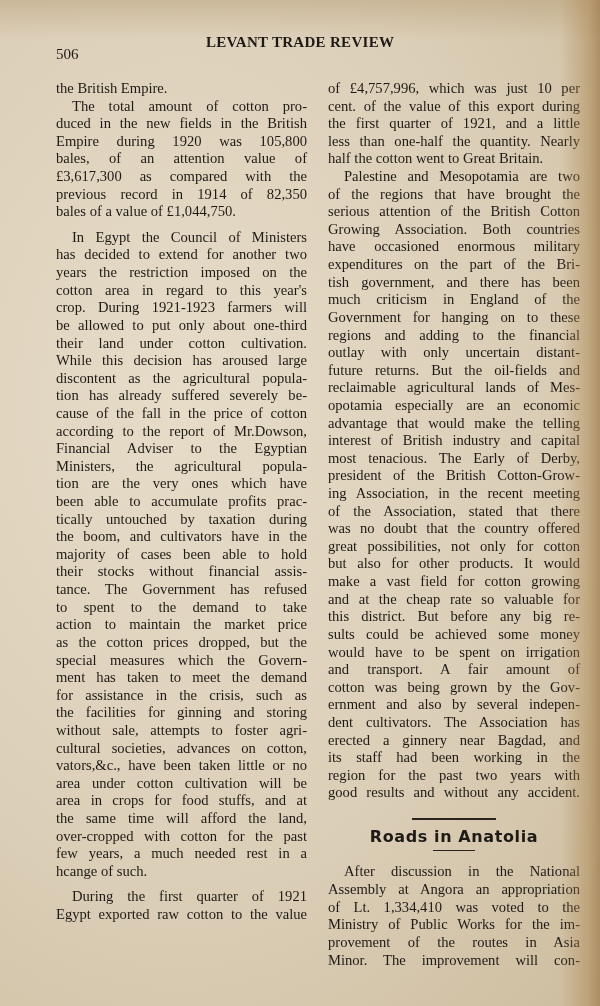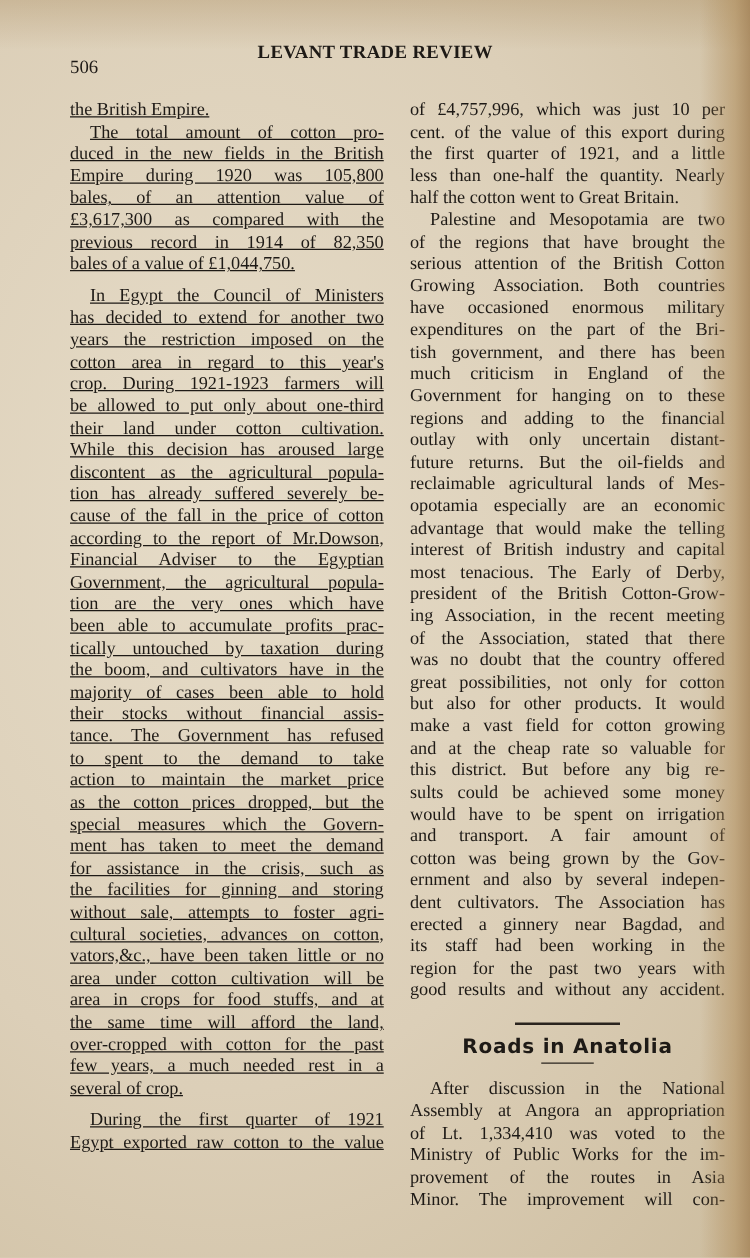--- a/index.html
+++ b/index.html
@@ -26,21 +26,21 @@
   .running-head {
     position: absolute; top: 34px; left: 56px; width: 520px; height: 20px;
     font-size: 15px;
   }
   .page-number { position: absolute; left: 0; top: 0; margin-top: 12px; }
   .journal-title { position: absolute; left: 150px; top: 0; letter-spacing: 0.3px; font-weight: bold; }
   .col {
     position: absolute; top: 80px;
     font-size: 14.6px; line-height: 17.62px;
   }
-  .col.left { left: 56px; width: 251px; text-decoration: underline; }
+  .col.left { left: 56px; width: 251px; }
   .col.right { left: 328px; width: 252px; }
   .line { display: block; white-space: nowrap; text-align: justify; text-align-last: justify; height: 17.62px; }
   .line.last { text-align-last: left; }
   .line.indent { padding-left: 16px; }
   .gap { display: block; height: 8px; }
   .rule { display: block; margin: 0 auto; height: 2px; background: #2a241e; }
   .headline {
     display: block; text-align: center; font-family: "DejaVu Sans", sans-serif;
     font-weight: bold; font-size: 16px; letter-spacing: 0.6px; height: 26px; line-height: 26px;
   }
@@ -70,21 +70,21 @@
       <span class="line">cotton area in regard to this year's</span>
       <span class="line">crop. During 1921-1923 farmers will</span>
       <span class="line">be allowed to put only about one-third</span>
       <span class="line">their land under cotton cultivation.</span>
       <span class="line">While this decision has aroused large</span>
       <span class="line">discontent as the agricultural popula-</span>
       <span class="line">tion has already suffered severely be-</span>
       <span class="line">cause of the fall in the price of cotton</span>
       <span class="line">according to the report of Mr.Dowson,</span>
       <span class="line">Financial Adviser to the Egyptian</span>
-      <span class="line">Government, the agricultural popula-</span>
+      <span class="line">Ministers, the agricultural popula-</span>
       <span class="line">tion are the very ones which have</span>
       <span class="line">been able to accumulate profits prac-</span>
       <span class="line">tically untouched by taxation during</span>
       <span class="line">the boom, and cultivators have in the</span>
       <span class="line">majority of cases been able to hold</span>
       <span class="line">their stocks without financial assis-</span>
       <span class="line">tance. The Government has refused</span>
       <span class="line">to spent to the demand to take</span>
       <span class="line">action to maintain the market price</span>
       <span class="line">as the cotton prices dropped, but the</span>
@@ -93,21 +93,21 @@
       <span class="line">for assistance in the crisis, such as</span>
       <span class="line">the facilities for ginning and storing</span>
       <span class="line">without sale, attempts to foster agri-</span>
       <span class="line">cultural societies, advances on cotton,</span>
       <span class="line">vators,&amp;c., have been taken little or no</span>
       <span class="line">area under cotton cultivation will be</span>
       <span class="line">area in crops for food stuffs, and at</span>
       <span class="line">the same time will afford the land,</span>
       <span class="line">over-cropped with cotton for the past</span>
       <span class="line">few years, a much needed rest in a</span>
-      <span class="line last">several of crop.</span>
+      <span class="line last">hcange of such.</span>
       <span class="gap"></span>
       <span class="line indent">During the first quarter of 1921</span>
       <span class="line">Egypt exported raw cotton to the value</span>
     </div>
 
   <div class="col right">
     <div id="right-before">
         <span class="line">of £4,757,996, which was just 10 per</span>
         <span class="line">cent. of the value of this export during</span>
         <span class="line">the first quarter of 1921, and a little</span>

